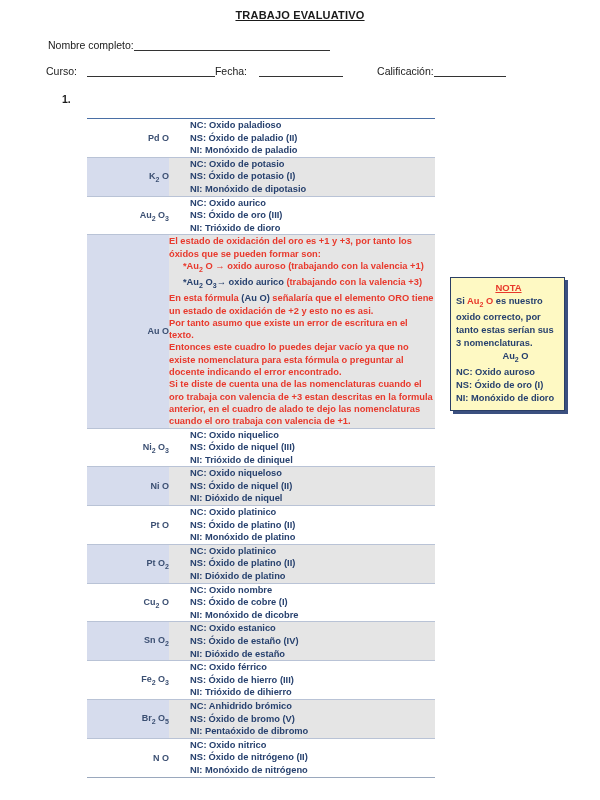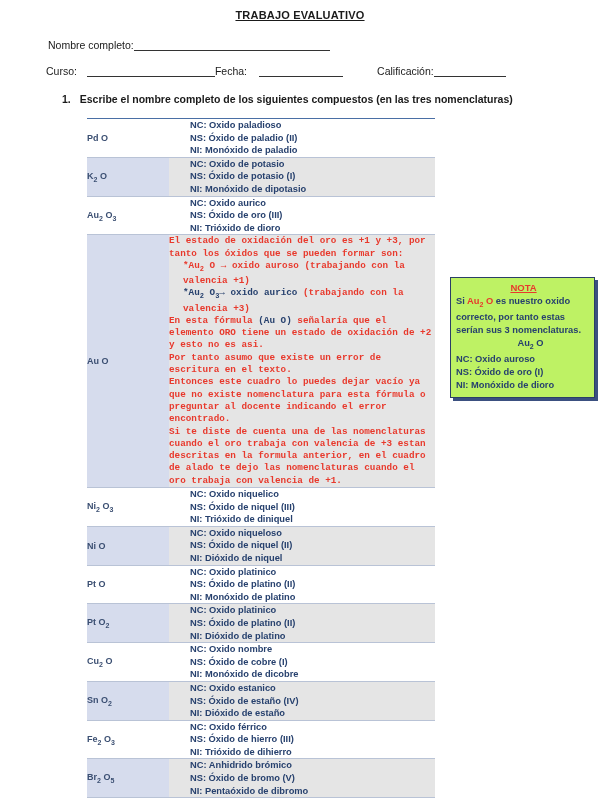--- a/index.html
+++ b/index.html
@@ -65,21 +65,21 @@
   .chem-table tr.shaded td { background: #e5e5e5; }
   .chem-table tr.shaded td.formula-cell { background: #d6dced; }
   .chem-table td {
     vertical-align: middle;
     padding: 0;
     border: 0;
   }
   .chem-table tr + tr td { border-top: 1px solid #b9c3d6; }
   .formula-cell {
     width: 82px;
-    text-align: left;
+    text-align: right;
     font-size: 9px;
     color: #3b4f72;
     font-weight: bold;
     padding: 3px 0;
   }
   .formula-cell sub { font-size: 7px; }
   .names-cell {
     padding: 2px 0 2px 2px;
     font-size: 9.3px;
     line-height: 12.6px;
@@ -88,36 +88,35 @@
   }
   .names-cell .nm { white-space: nowrap; padding-left: 21px; }
 
   
   .note-cell {
     padding: 2px 4px 2px 2px;
     font-size: 9.3px;
     line-height: 12.3px;
     color: #e8392c;
     font-weight: bold;
-    font-family: Liberation Mono, monospace;
   }
   .note-cell .blu { color: #27416e; }
   .note-cell .ind { padding-left: 14px; }
   .note-cell sub { font-size: 7px; }
   .note-cell .arrow { font-weight: bold; }
 
   
   .nota-box {
     position: absolute;
     left: 450px;
     top: 277px;
-    width: 145px;
+    width: 115px;
     padding: 3px 3px 5px 5px;
     border: 1.6px solid #2b3f66;
-    background: #bef264;
+    background: #fef9c3;
     box-shadow: 3px 3px 0 0 #3c5party;
     box-shadow: 3px 3px 0 0 #3b5080;
     font-size: 9.3px;
     line-height: 13px;
     font-weight: bold;
     color: #27416e;
   }
   .nota-title {
     text-align: center;
     color: #e8392c;
@@ -137,21 +136,20 @@
 <div class="form-line form-row-1">
   <span>Nombre completo:</span><span class="blank b-nombre"></span>
 </div>
 
 <div class="form-line form-row-2">
   <span>Curso:</span><span class="gap-sm"></span><span class="blank b-curso"></span><span>Fecha:</span><span class="blank b-fecha"></span><span class="gap-md"></span><span>Calificación:</span><span class="blank b-calif"></span>
 </div>
 
 <div class="q-row">
   <span>1.</span>
-  <span>Escribe el nombre completo de los siguientes compuestos (en las tres nomenclaturas)</span>
 </div>
 
 <table class="chem-table">
   <tbody>
       <tr>
         <td class="formula-cell">Pd O</td>
         <td class="names-cell">
           <div class="nm">NC: Oxido paladioso</div>
           <div class="nm">NS: Óxido de paladio (II)</div>
           <div class="nm">NI: Monóxido de paladio</div>

